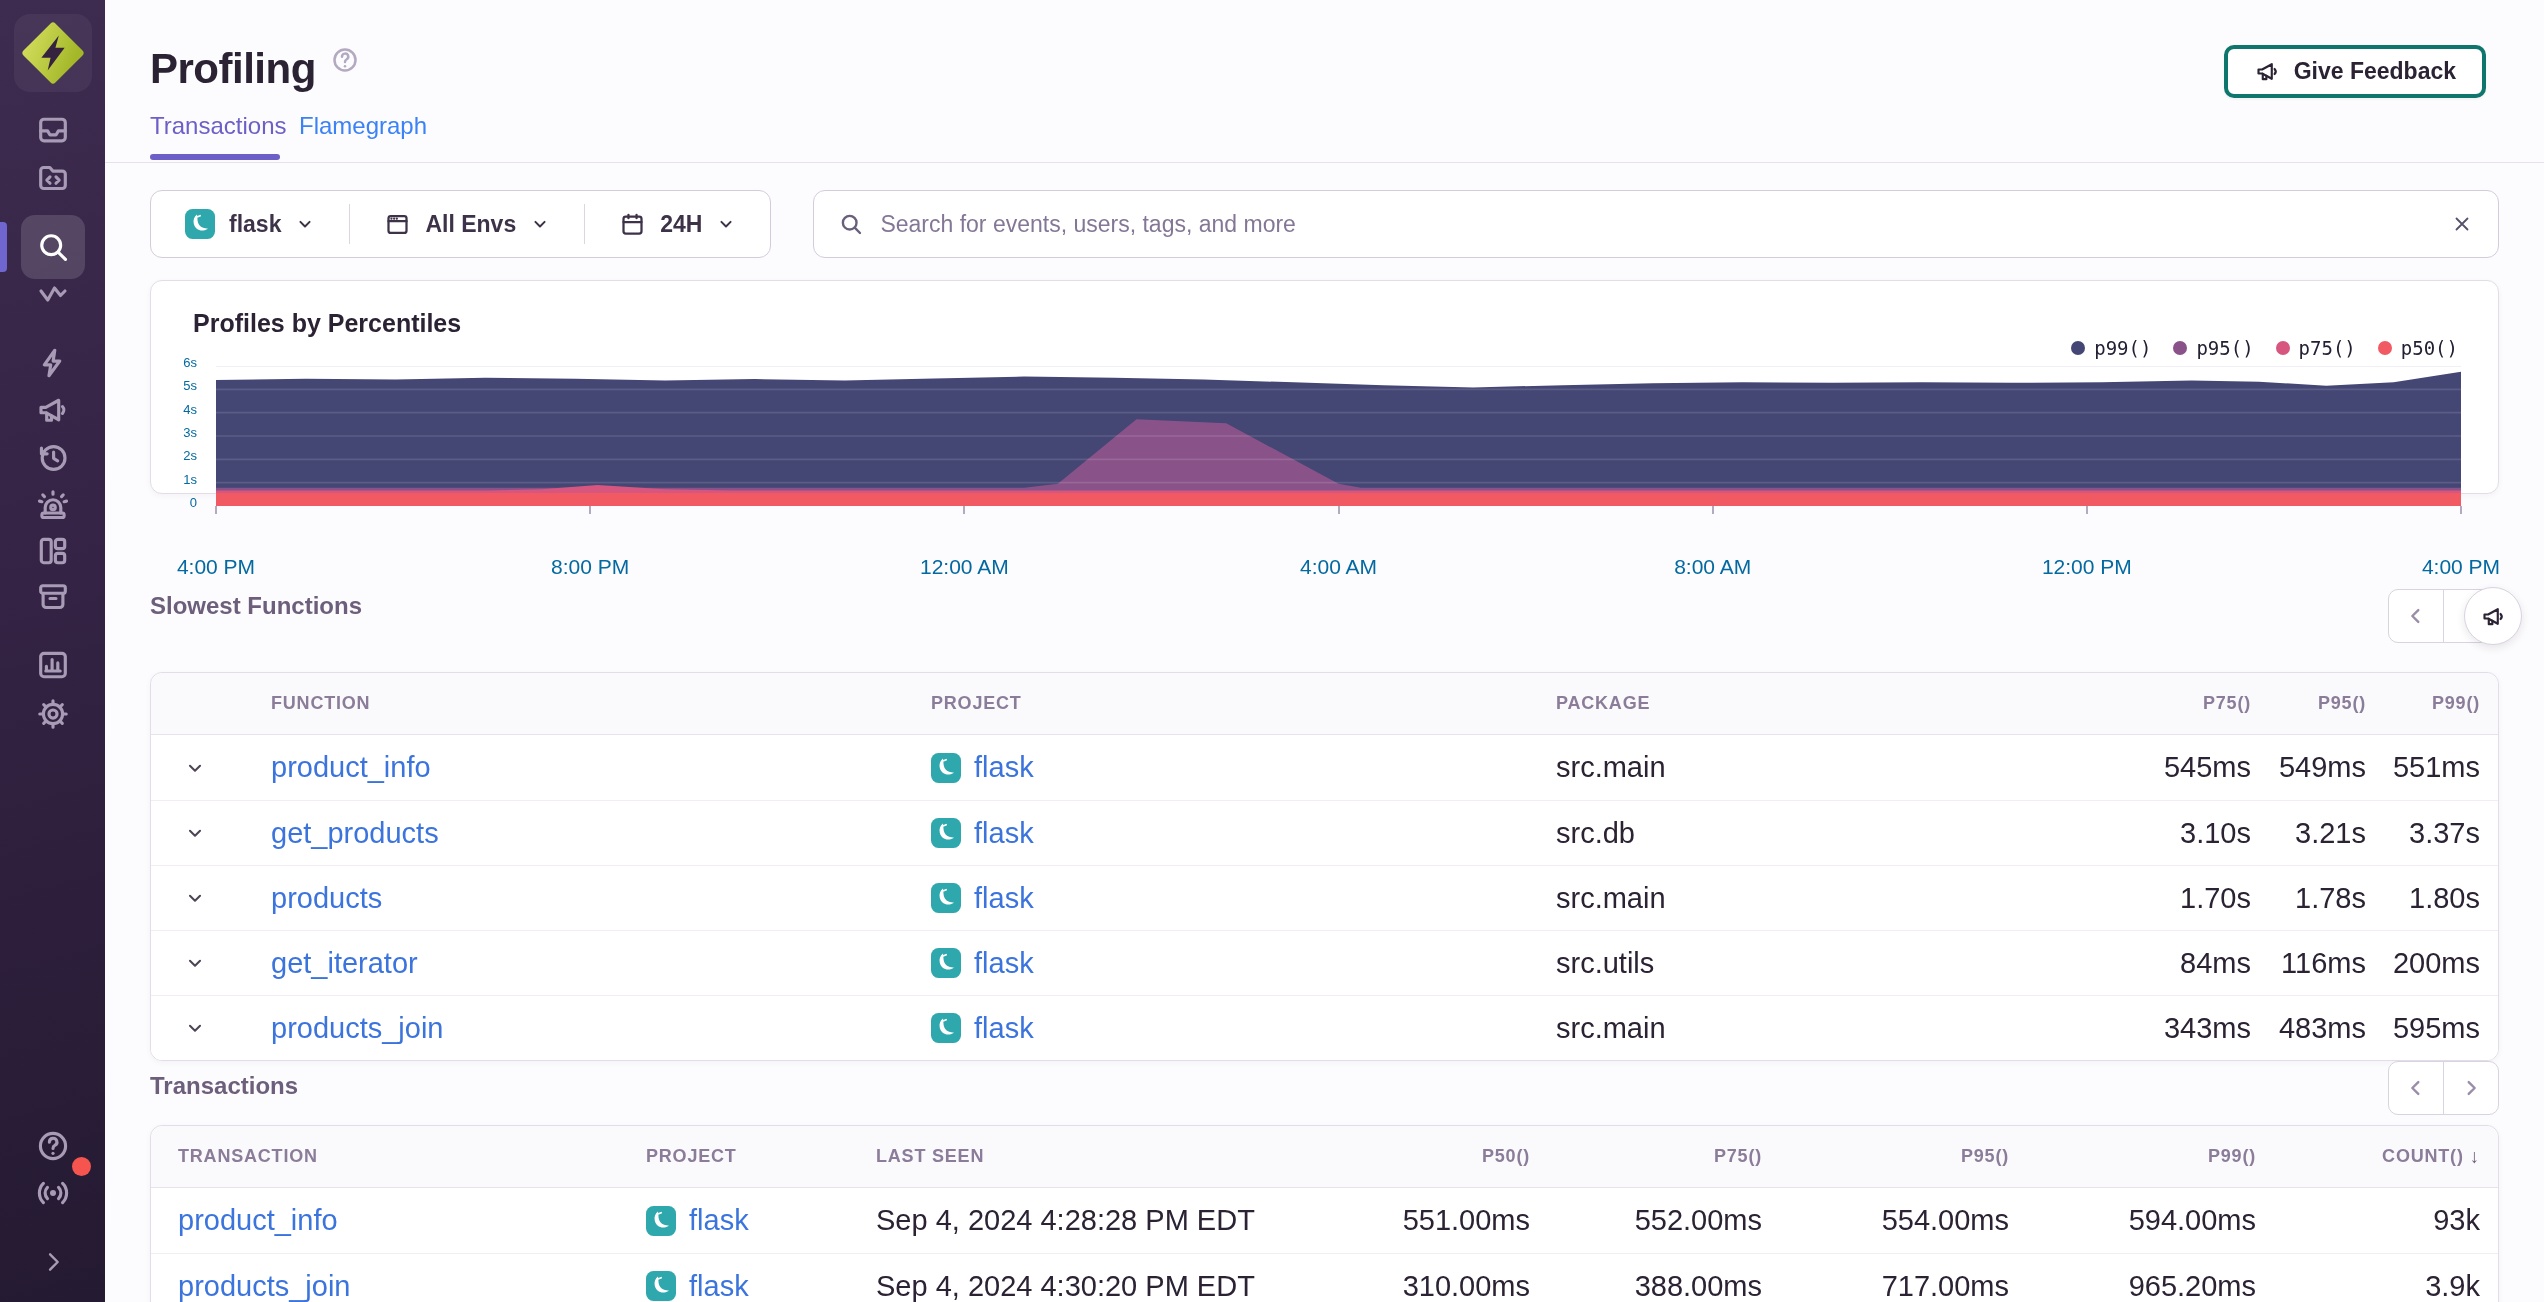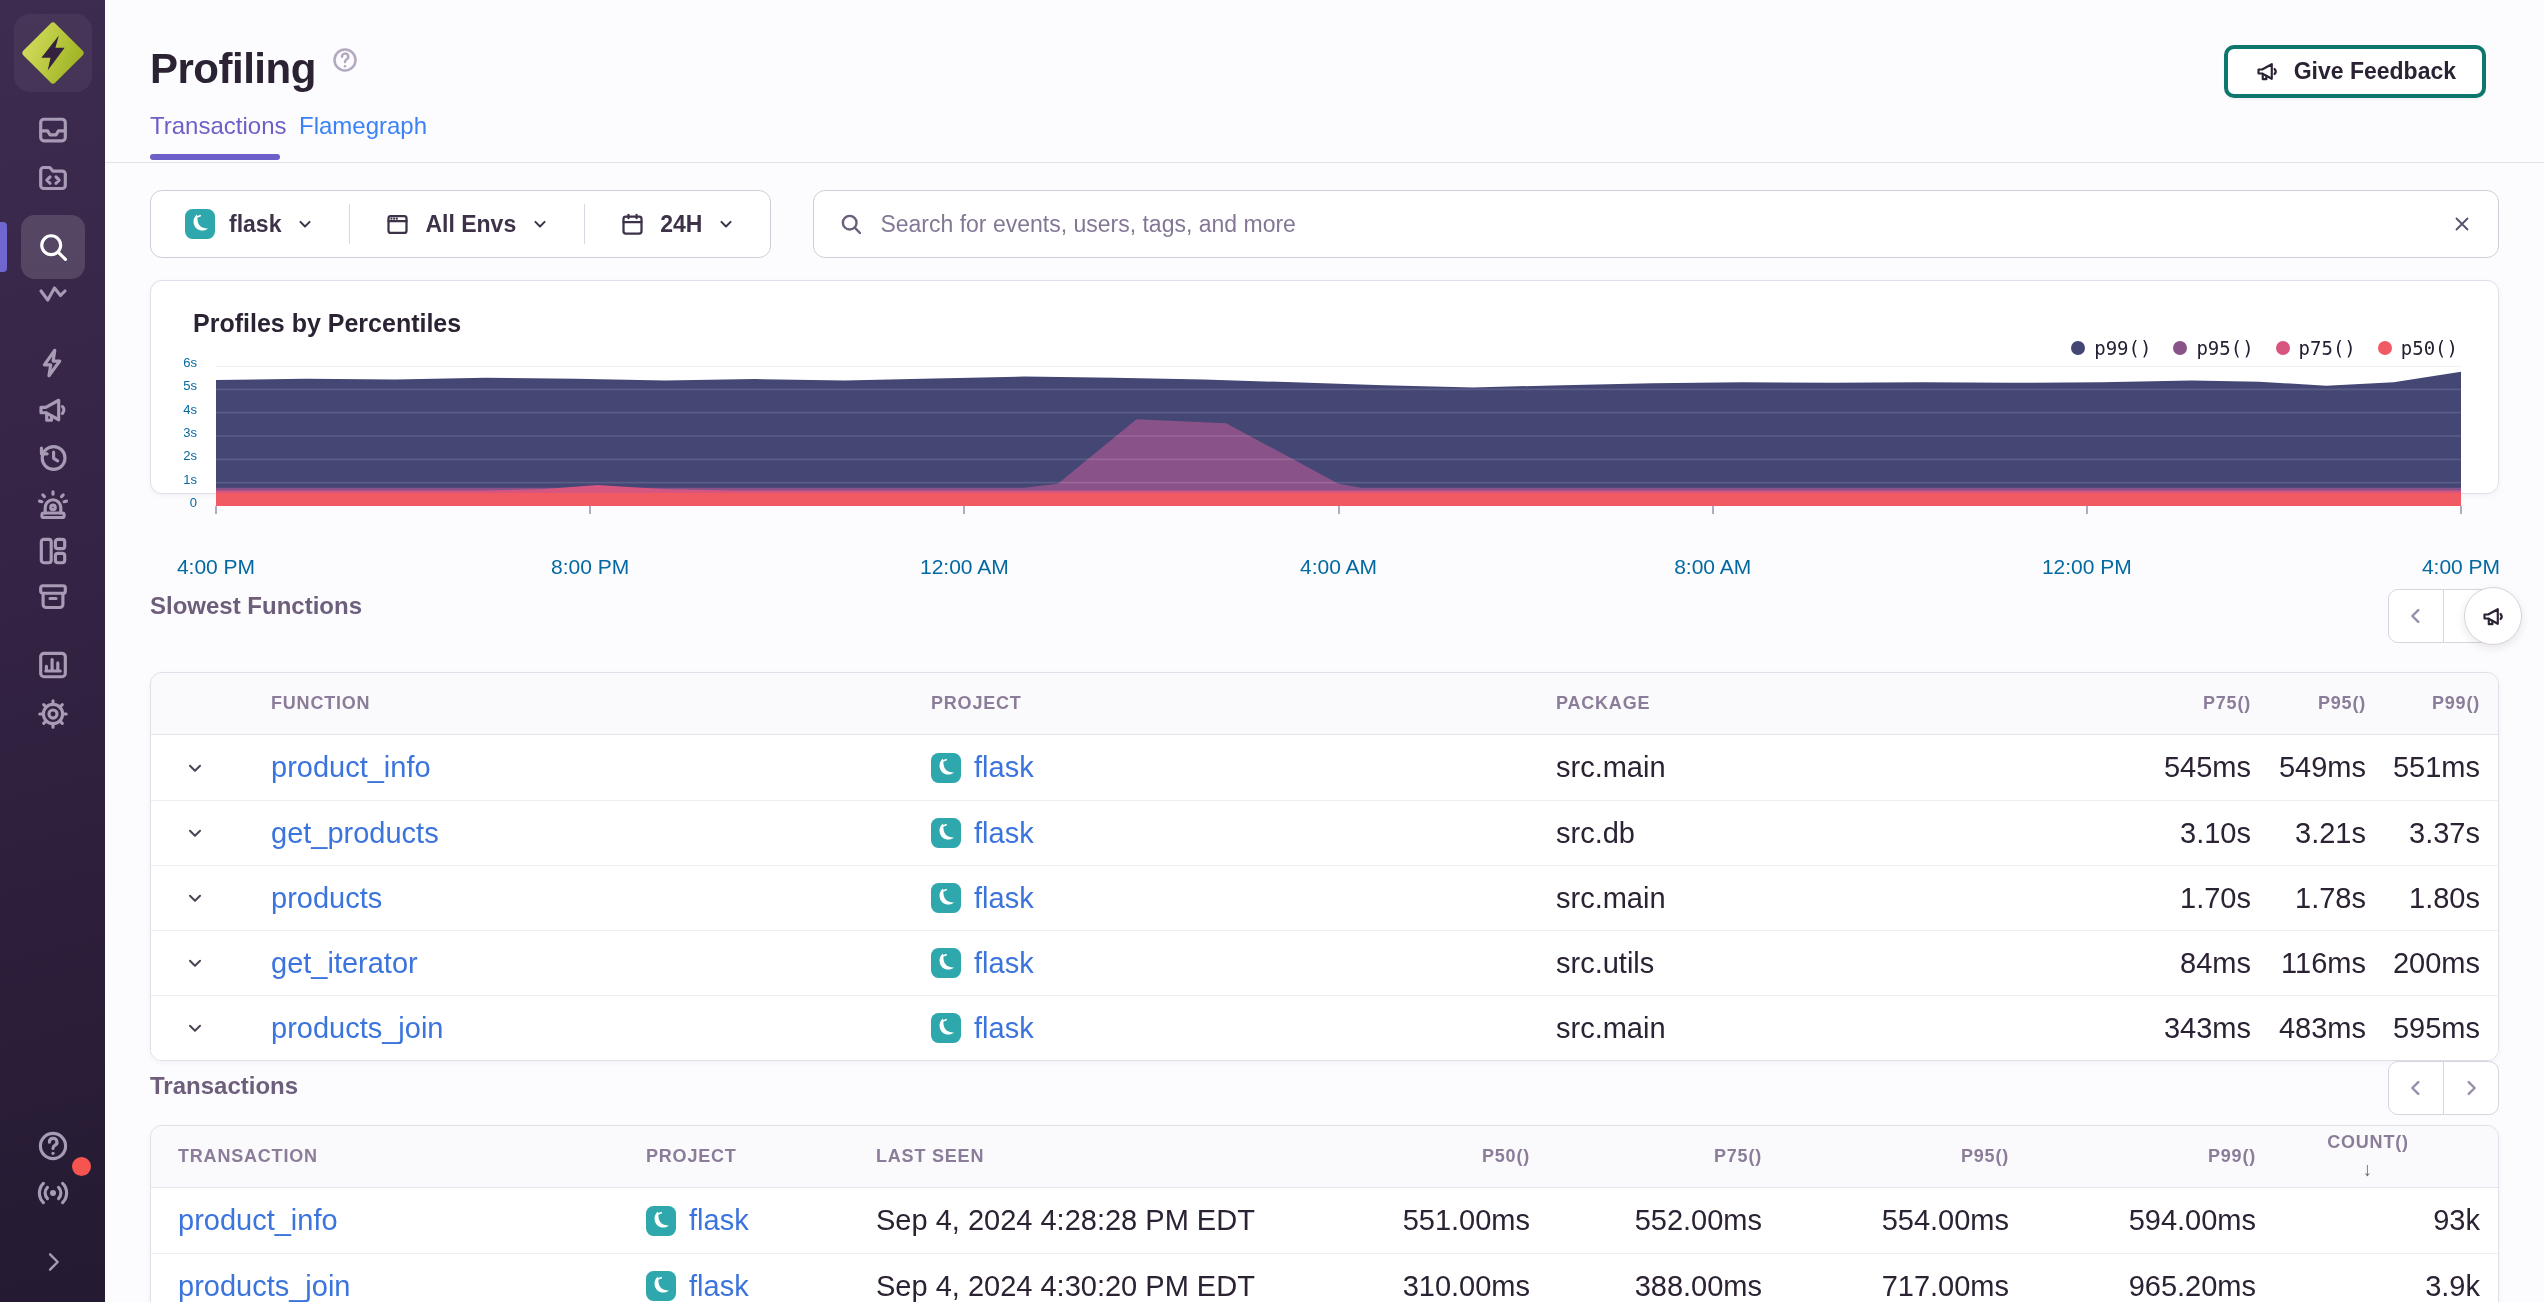--- a/index.html
+++ b/index.html
@@ -113,21 +113,21 @@
   .tx-grid > :first-child { padding-left:27px; }
   .cell-r { text-align:right; }
   .pad-r { padding-right:18px; }
   a.link { color:#3c74dd; text-decoration:none; cursor:pointer; }
   .proj-cell { display:flex; align-items:center; gap:13px; }
   .proj-cell svg { width:30px; height:30px; }
   .expand-btn { width:40px; height:40px; margin-left:24px; background:none; border:none;
     cursor:pointer; display:flex; align-items:center; justify-content:center; color:#4d4455; }
   .expand-btn svg { width:22px; height:22px; fill:none; stroke:currentColor; stroke-width:2.2;
     stroke-linecap:round; stroke-linejoin:round; }
-  .count-head { display:flex; align-items:center; justify-content:flex-end; gap:6px;flex-direction:column; }
+  .count-head { display:flex; align-items:center; justify-content:flex-end; gap:6px; }
   .sort-arrow { font-size:19px; color:#6f6180; }
 </style>
 </head>
 <body>
 
 <svg width="0" height="0" style="position:absolute">
   <defs>
     <linearGradient id="lg-logo" x1="0" y1="0" x2="1" y2="0.4">
       <stop offset="0" stop-color="#d6e060"></stop>
         <stop offset="1" stop-color="#a3b728"></stop>

